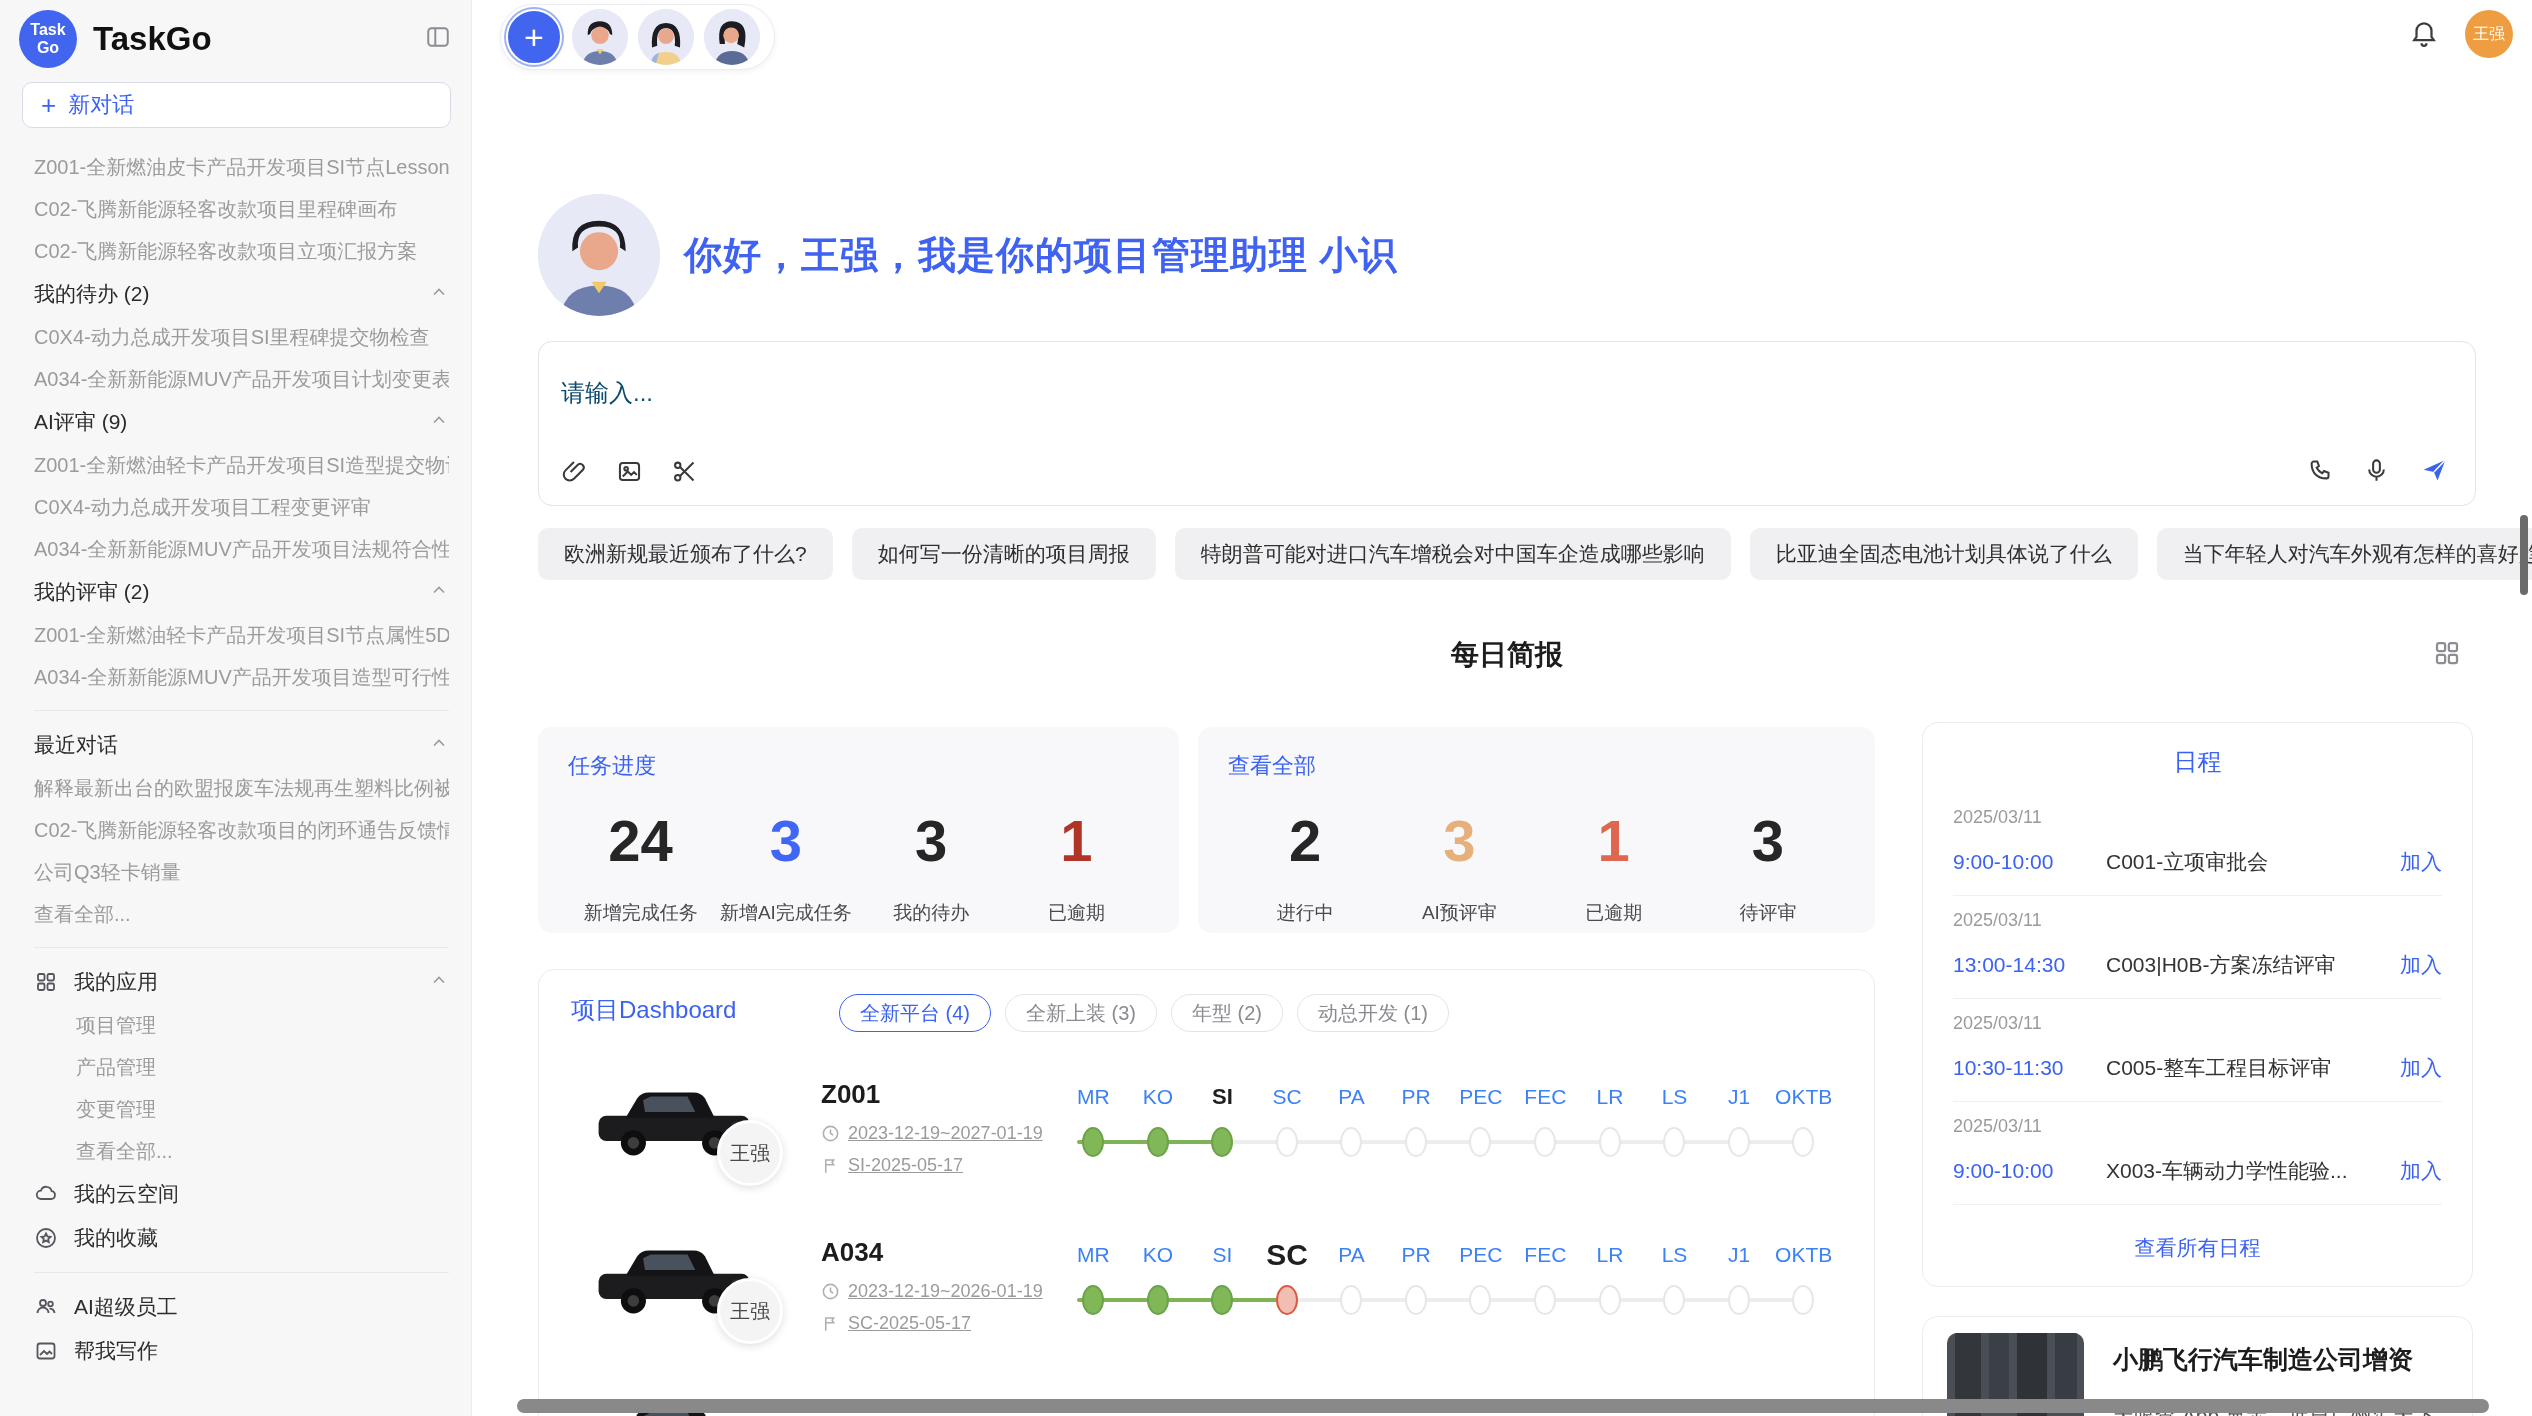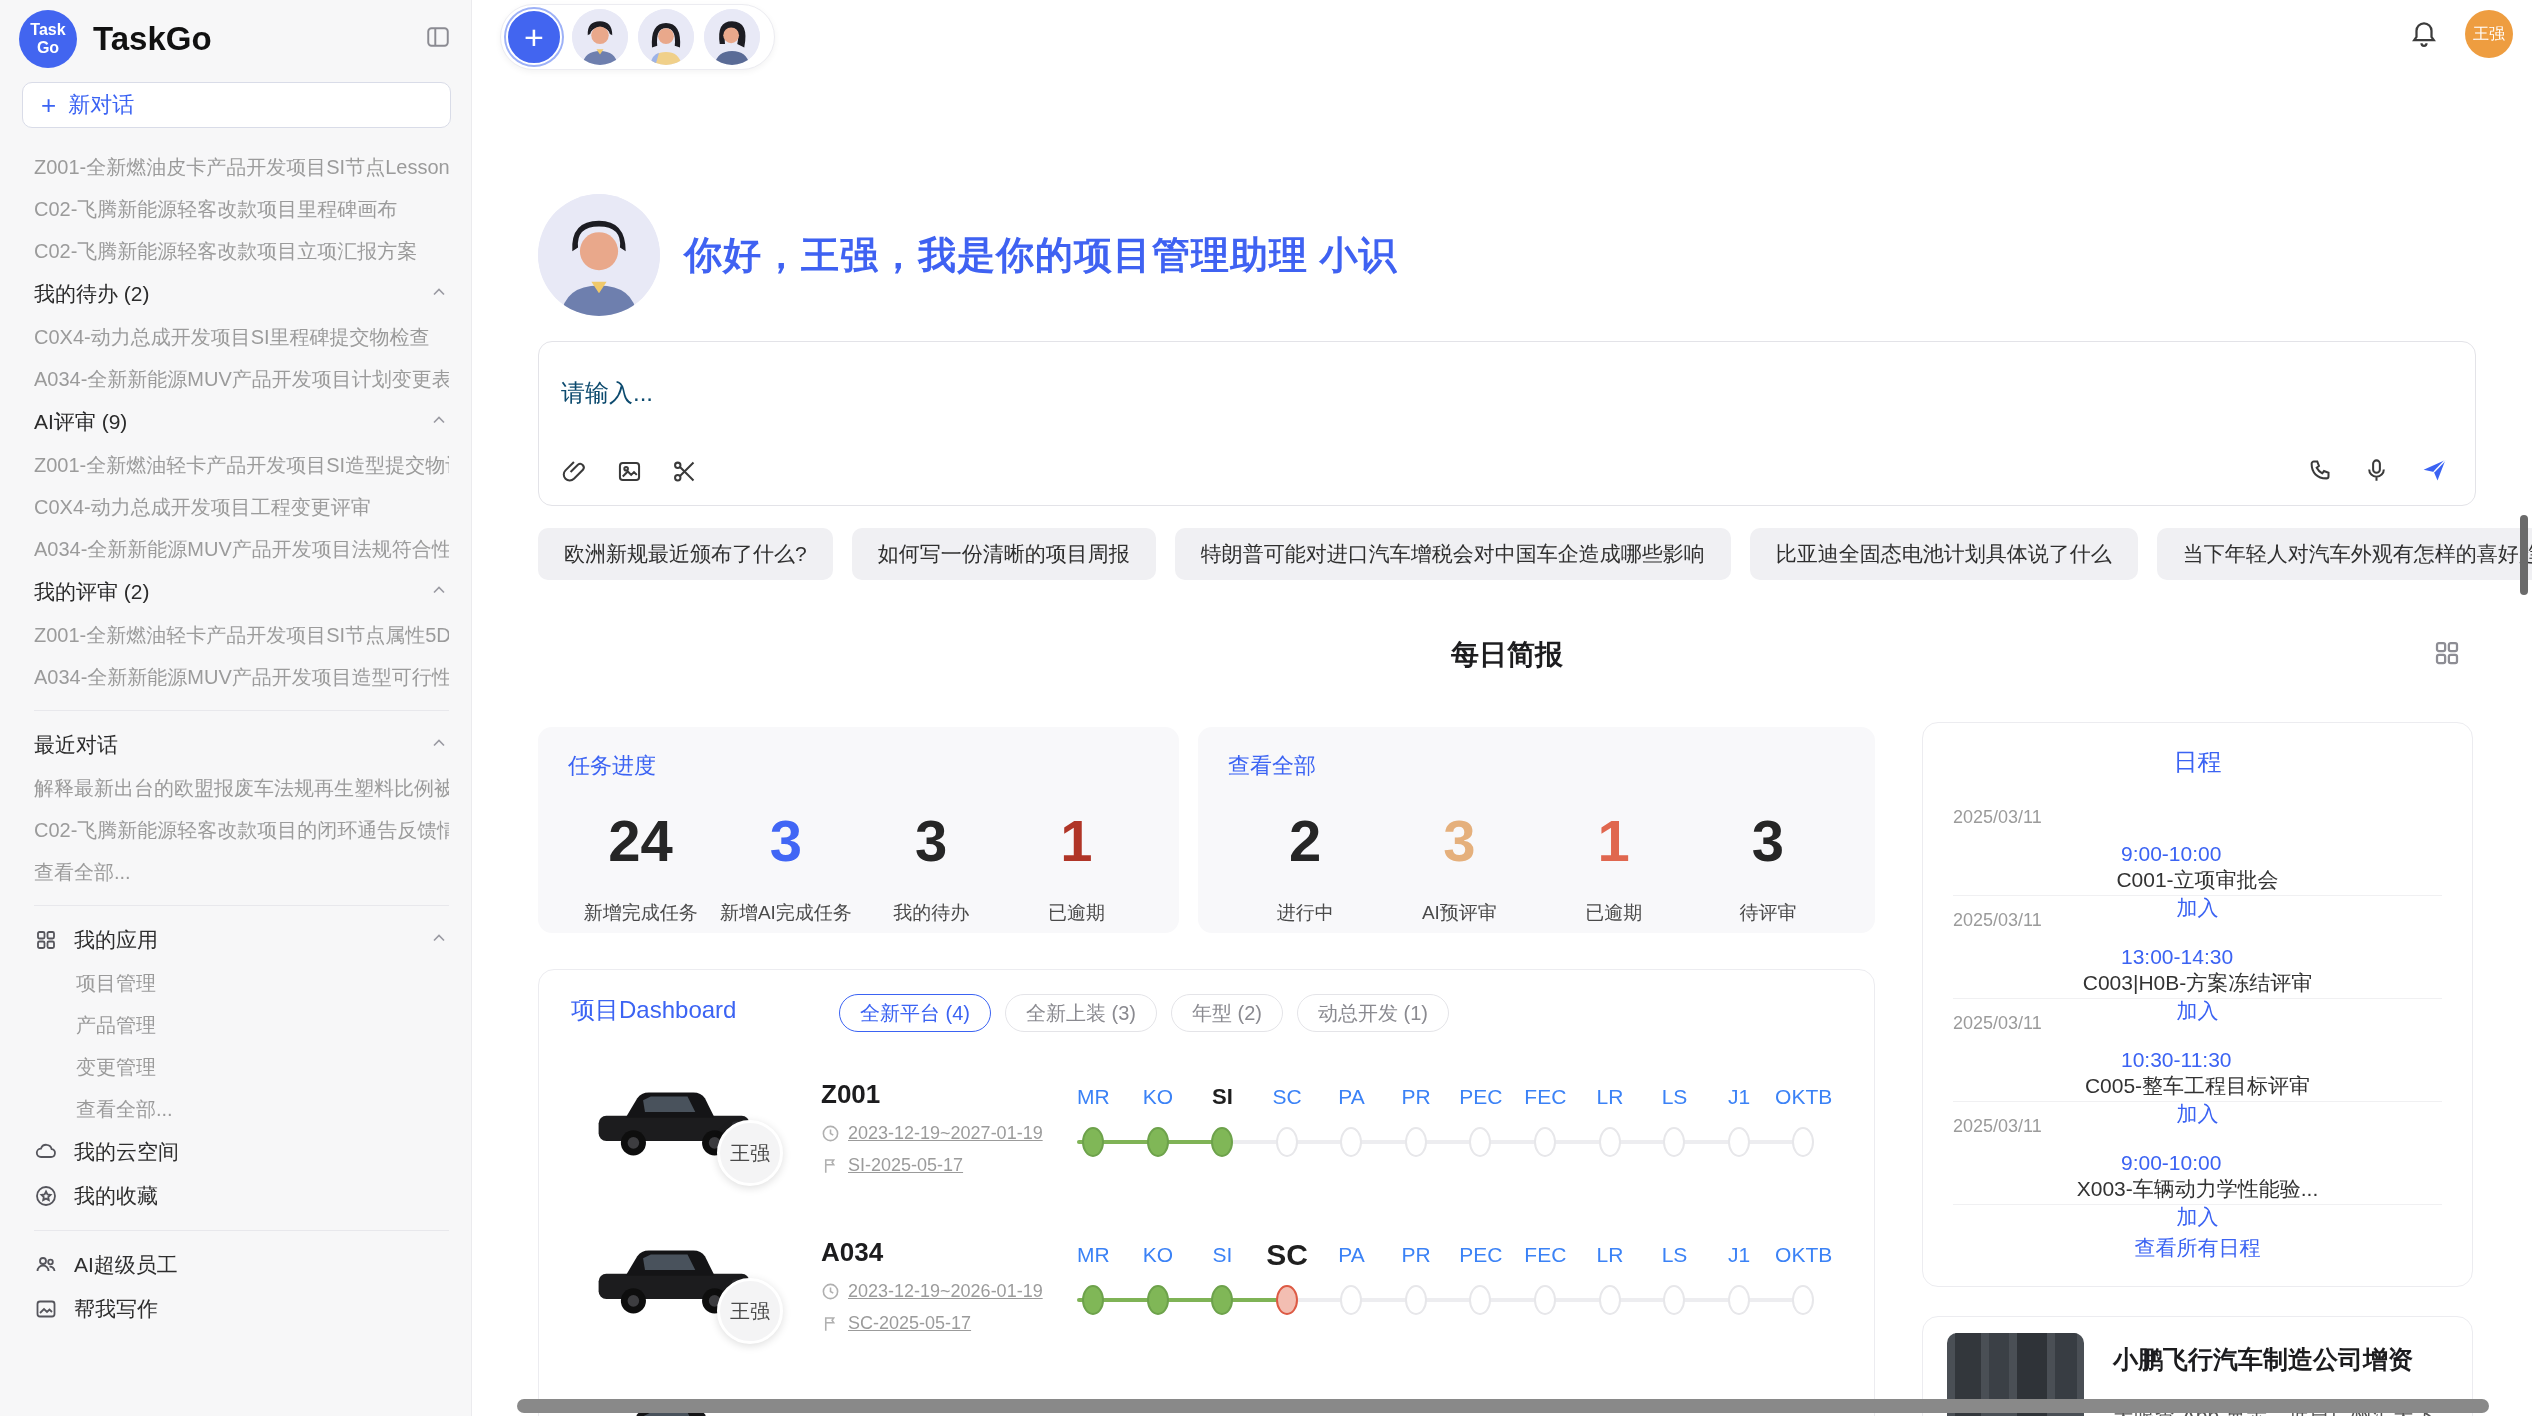--- a/index.html
+++ b/index.html
@@ -102,21 +102,21 @@
     background:#fff; border:2px solid #e7e7ea; }
   .dot.done { background:#80b757; border-color:#6da24b; }
   .dot.cur-red { background:#f3beb2; border-color:#dd5a44; }
   
   .sched-card { position:absolute; left:1450px; top:722px; width:551px; height:565px;
     border:1px solid #ececf0; border-radius:16px; background:#fff; }
   .sched-title { height:70px; display:flex; align-items:center; justify-content:center;
     font-size:24px; color:#3b63f3; padding-top:8px; }
   .sched-entry { margin:0 30px; height:103px; border-bottom:1px solid #f0f0f2; padding-top:14px; }
   .sched-date { font-size:18px; color:#9b9b9b; }
-  .sched-row { display:flex; align-items:center; margin-top:14px;flex-direction:column; }
+  .sched-row { display:flex; align-items:center; margin-top:20px; }
   .sched-time { width:153px; font-size:21px; color:#3b63f3; }
   .sched-name { flex:1; font-size:21px; color:#333; white-space:nowrap; overflow:hidden; }
   .sched-join { font-size:21px; color:#3b63f3; cursor:pointer; }
   .sched-viewall { height:86px; display:flex; align-items:center; justify-content:center;
     font-size:21px; color:#3b63f3; cursor:pointer; }
   .news-card { position:absolute; left:1450px; top:1316px; width:551px; height:220px;
     border:1px solid #ececf0; border-radius:16px; background:#fff; }
   .news-img { position:absolute; left:24px; top:16px; width:137px; height:168px;
     border-radius:10px; overflow:hidden; }
   .news-title { position:absolute; left:190px; top:26px; font-size:25px; font-weight:bold; color:#1c1c1e; }
@@ -187,20 +187,21 @@
       <div class="sb-div"></div>
 
       <div class="sb-sec">
         <span>最近对话</span>
         <span class="chev"><svg width="20" height="20" viewBox="0 0 24 24" fill="none" stroke="currentColor" stroke-width="2">
               <path d="M6 15l6-6 6 6"></path>
             </svg></span>
       </div>
       <div class="sb-item">解释最新出台的欧盟报废车法规再生塑料比例被调至15%...</div>
       <div class="sb-item">C02-飞腾新能源轻客改款项目的闭环通告反馈情况</div>
+      <div class="sb-item">公司Q3轻卡销量</div>
       <div class="sb-item">查看全部...</div>
 
       <div class="sb-div"></div>
 
       <div class="sb-app">
         <span class="sb-icon">
             <svg width="24" height="24" viewBox="0 0 24 24" fill="none" stroke="currentColor" stroke-width="1.8">
               <rect x="4" y="4" width="6.5" height="6.5" rx="1.5"></rect>
               <rect x="13.5" y="4" width="6.5" height="6.5" rx="1.5"></rect>
               <rect x="4" y="13.5" width="6.5" height="6.5" rx="1.5"></rect>

